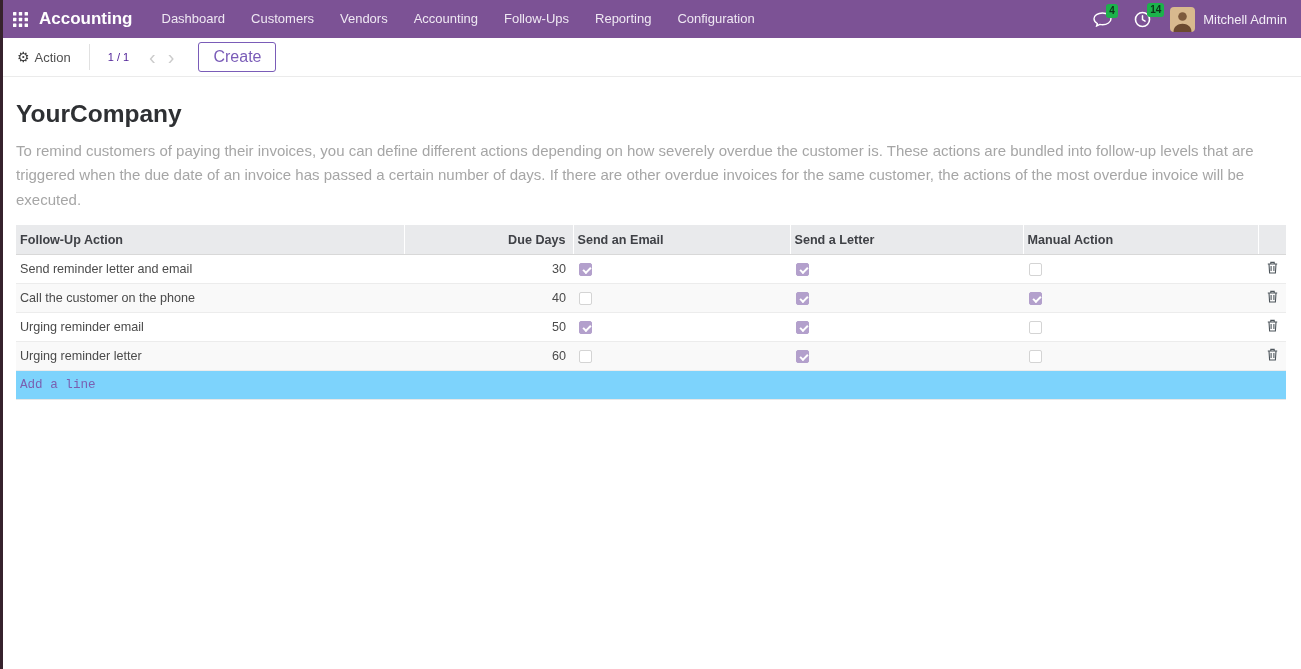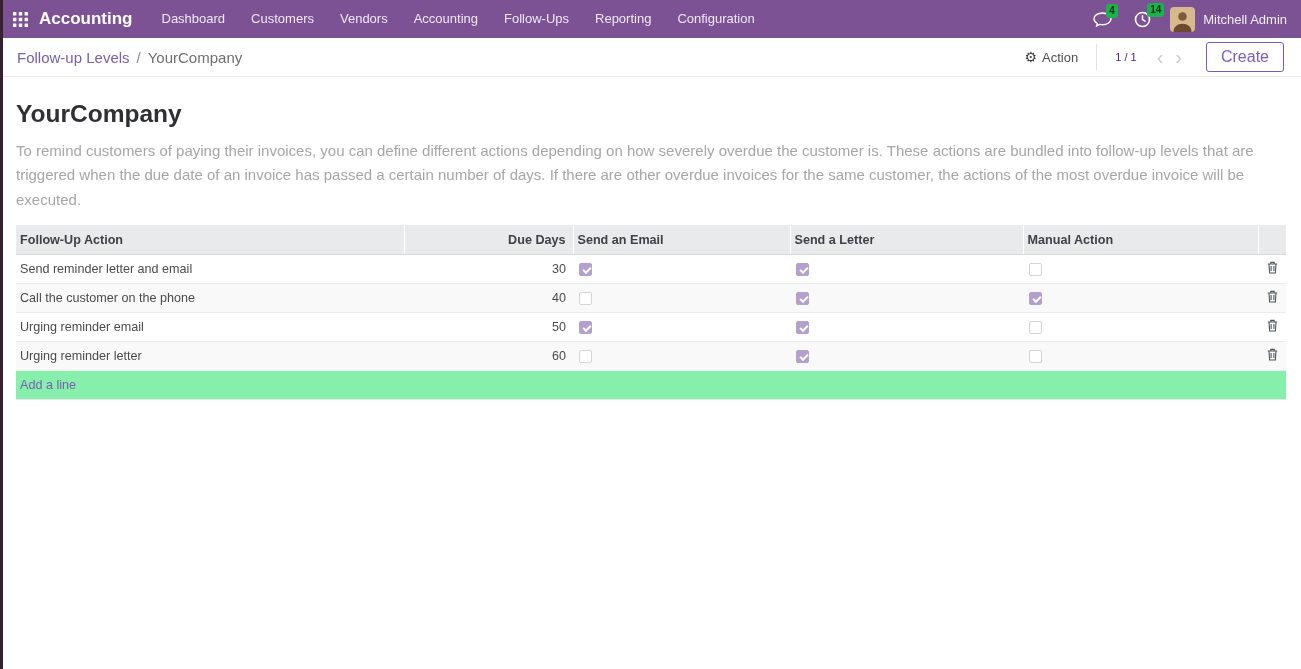--- a/index.html
+++ b/index.html
@@ -43,21 +43,21 @@
   thead th:first-child { border-left:none; }
   th.num, td.num { text-align:right; padding-right:7px; }
   tbody td { font-size:12.6px; color:#4b4b4b; height:29px; padding:0 6px 0 4px; border-bottom:1px solid #ececec; }
   tbody tr.data-row:nth-child(even) { background:#f9f9f9; }
   td.cb-cell { padding-left:6px; }
   .cb { width:13px; height:13px; border:1px solid #d4d4d4; border-radius:2px; background:#fff; display:inline-block; position:relative; vertical-align:middle; cursor:pointer; }
   .cb.checked { background:#b3a0cc; border-color:#b3a0cc; }
   .cb.checked::after { content:""; position:absolute; left:2.5px; top:3px; width:6px; height:3px; border-left:2px solid #fff; border-bottom:2px solid #fff; transform:rotate(-45deg); }
   td.trash-cell { text-align:center; padding:0; }
   .trash-btn { cursor:pointer; display:inline-block; line-height:0; }
-  tr.add-line-row td { background:#86efac; border-bottom:1px solid #e7e7e7; }
+  tr.add-line-row td { background:#7dd3fc; border-bottom:1px solid #e7e7e7;font-family:Liberation Mono, monospace; }
   .add-line-link { color:#7a5fb0; font-size:12.6px; cursor:pointer; }
 </style>
 </head>
 <body>
 
 <div class="left-strip"></div>
 
 <div class="navbar">
   <span class="apps-btn">
     <svg width="15" height="15" viewBox="0 0 15 15" fill="#fff">
@@ -102,23 +102,20 @@
           <circle cx="12.5" cy="9.5" r="4.3" fill="#7d5a3c"></circle>
           <path d="M3.5 25c0-5.2 4-8.2 9-8.2s9 3 9 8.2z" fill="#6b4a2f"></path>
         </svg>
       </span>
       <span class="user-name">Mitchell Admin</span>
     </span>
   </div>
 </div>
 
 <div class="control-panel">
-  <div class="breadcrumb">
-    <a class="bc-link">Follow-up Levels</a><span class="bc-sep">/</span><span class="bc-current">YourCompany</span>
-  </div>
   <div class="cp-right">
     <span class="action-btn">
       <span class="gear">⚙</span>
       <span>Action</span>
     </span>
     <span class="cp-divider"></span>
     <span class="pager-text">1 / 1</span>
     <span class="pager-arrow">‹</span>
     <span class="pager-arrow">›</span>
     <button class="create-btn">Create</button>

